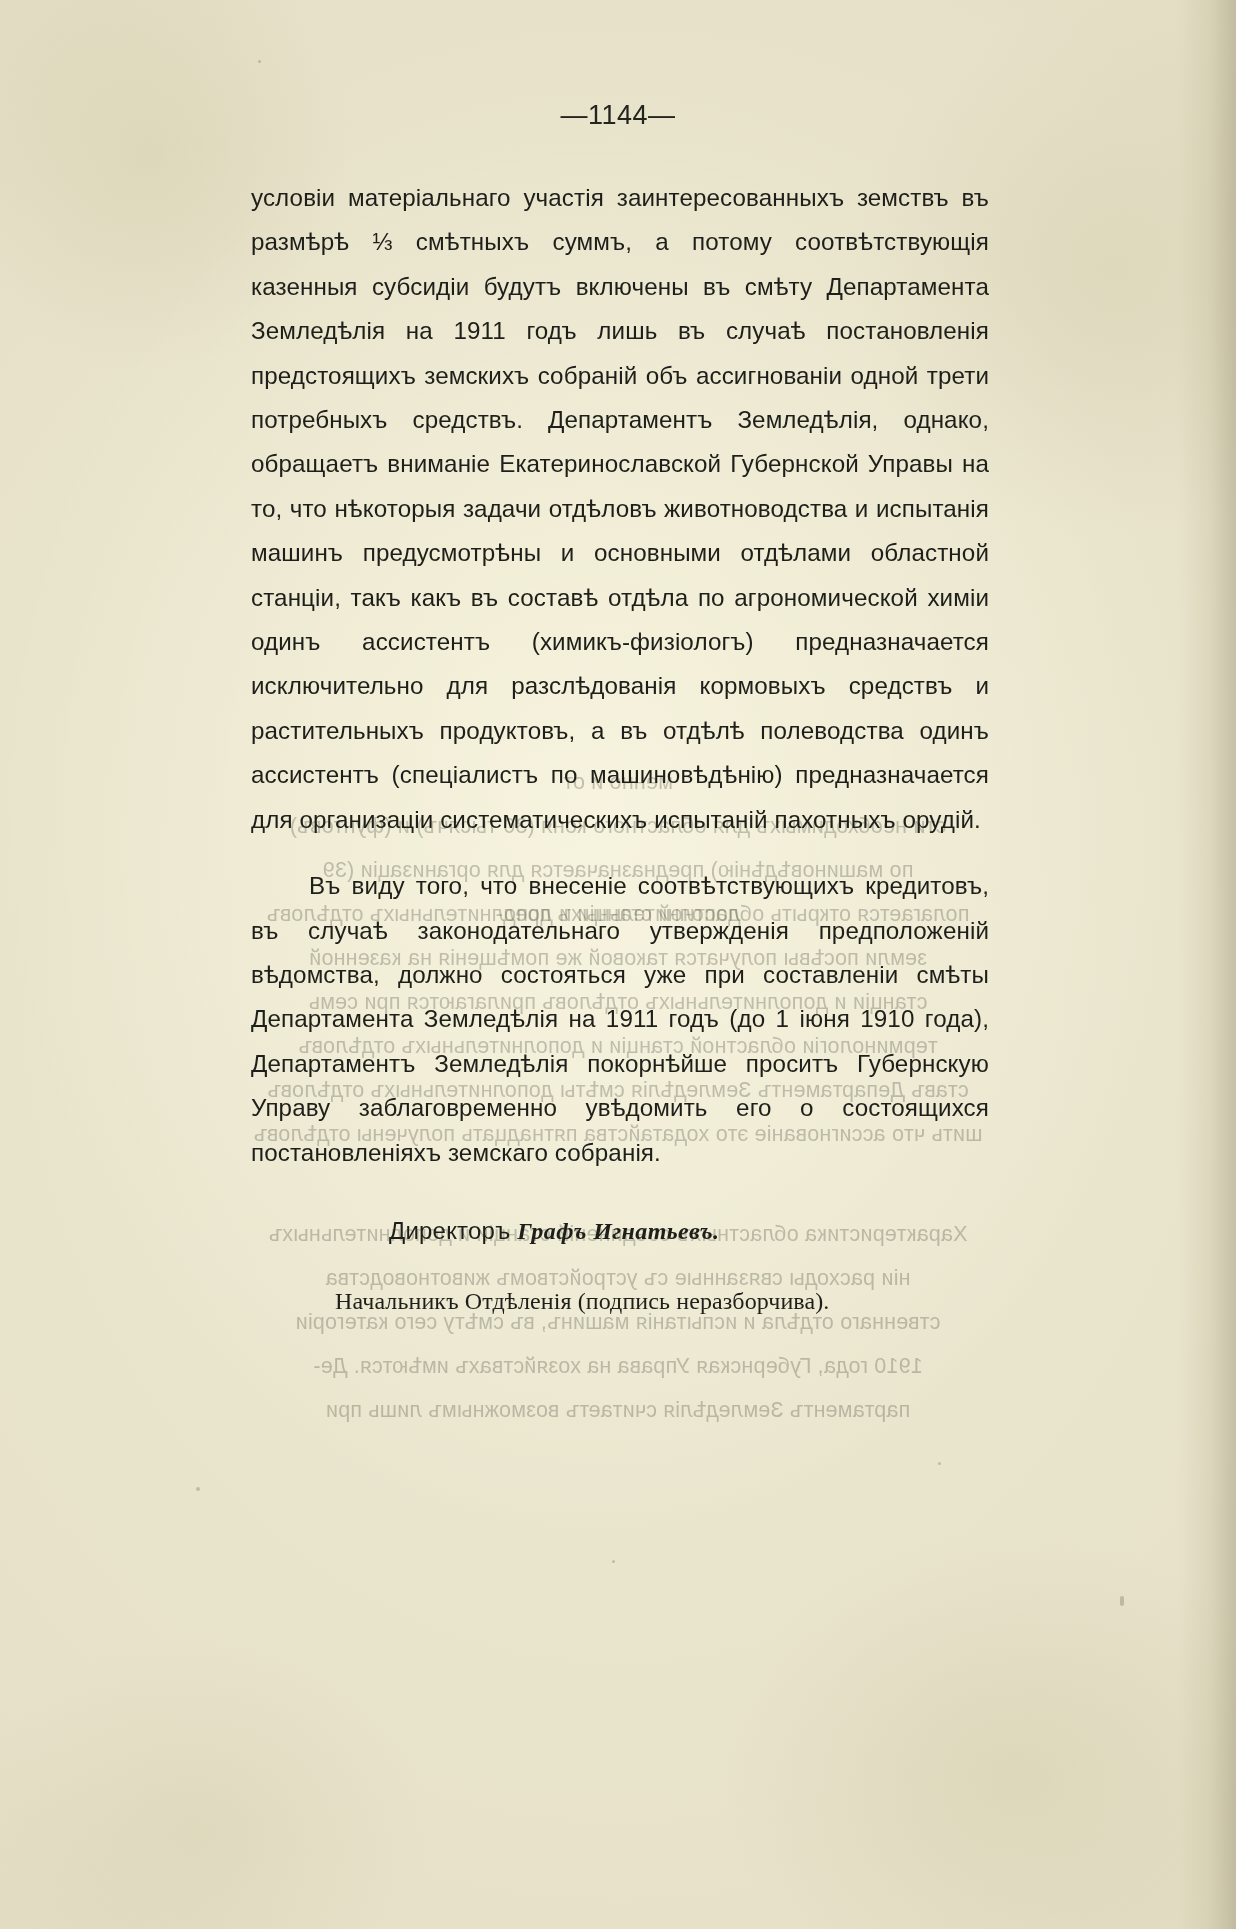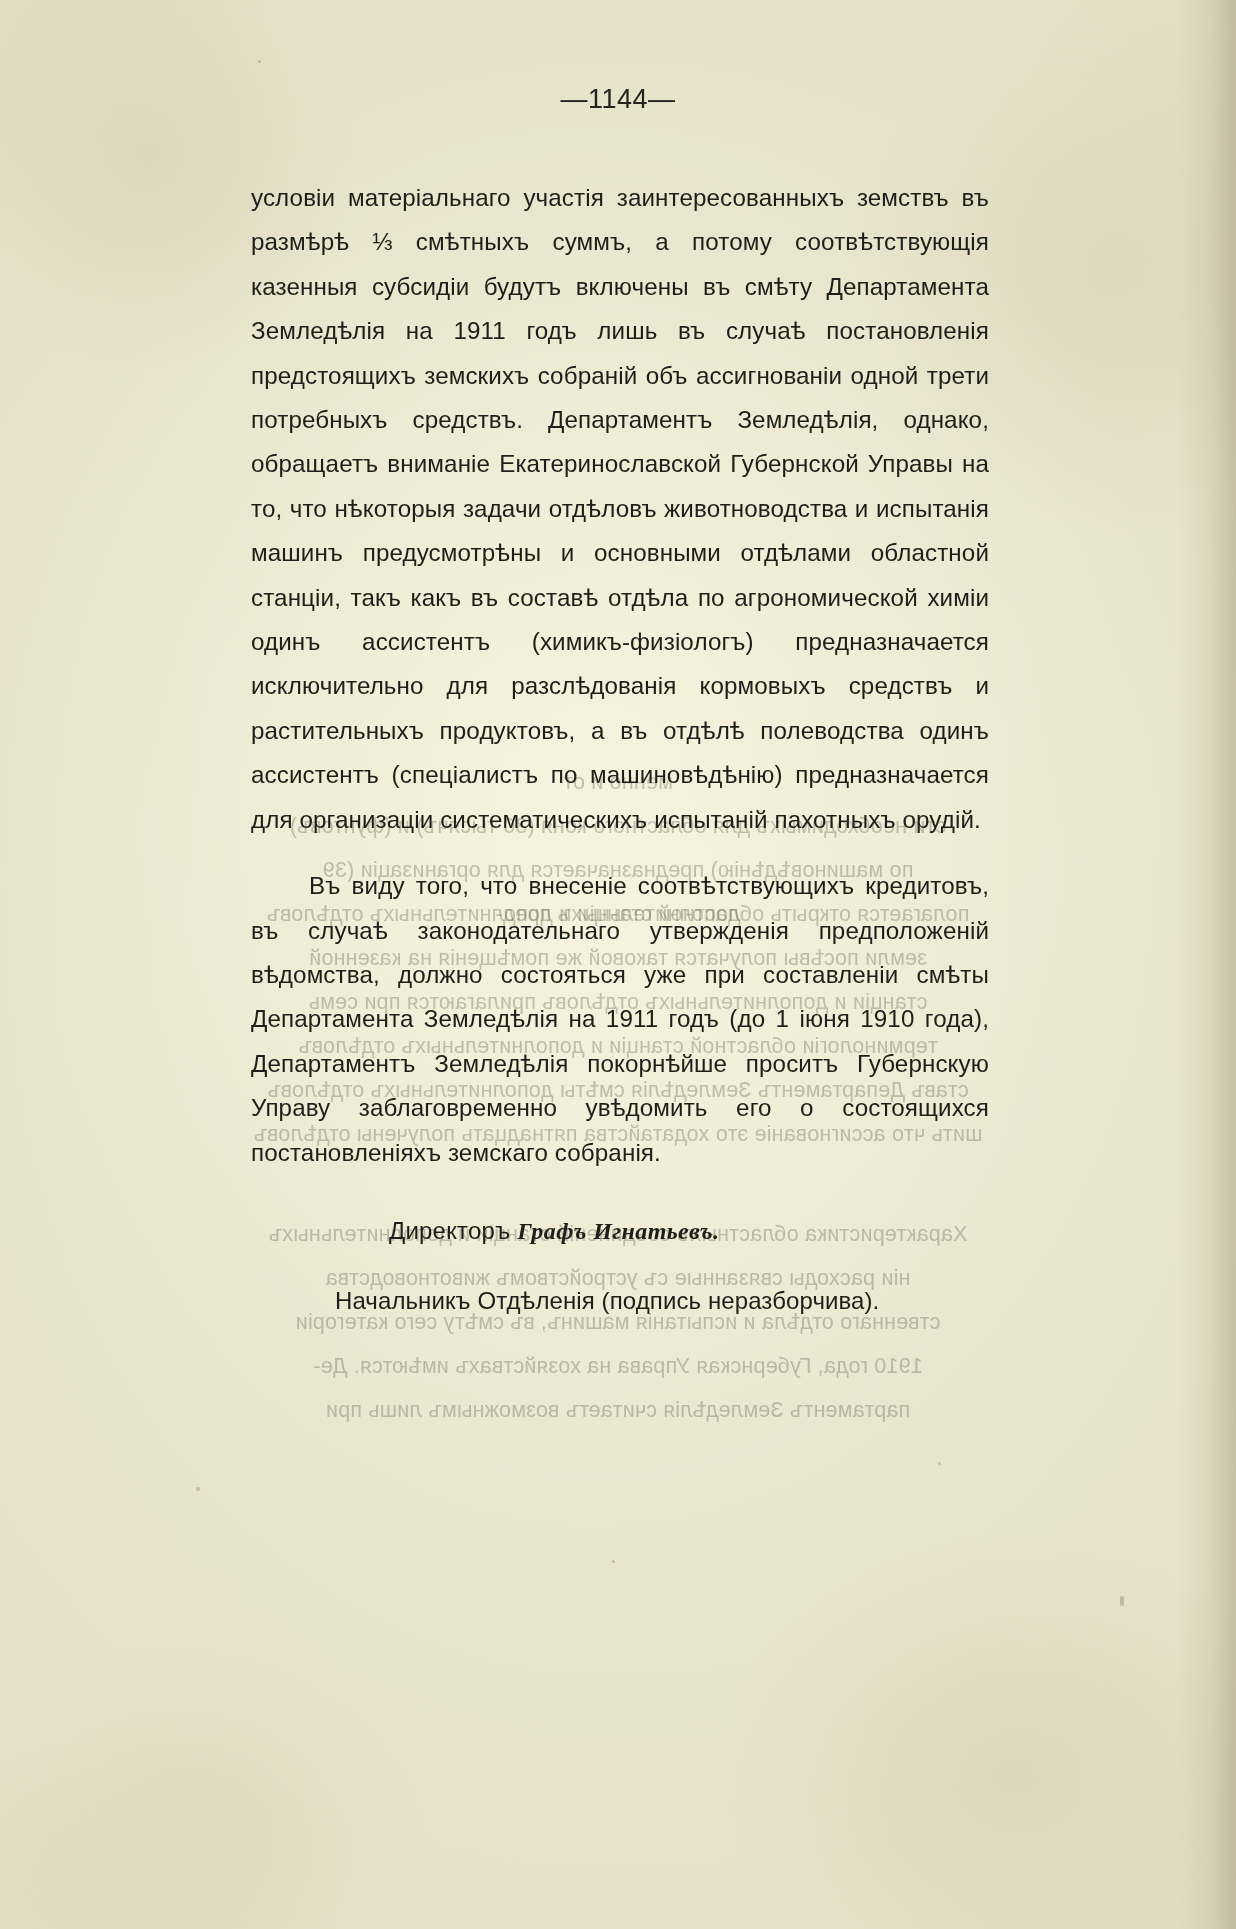--- a/index.html
+++ b/index.html
@@ -56,21 +56,21 @@
     line-height: 44px;
     letter-spacing: 0.2px;
     pointer-events: none;
     white-space: pre-wrap;
     padding: 0 238px;
     box-sizing: border-box;
   }
 
   .folio {
     position: absolute;
-    top: 84px;
+    top: 100px;
     left: 0;
     width: 1236px;
     text-align: center;
     font-size: 27px;
     letter-spacing: 0.5px;
     color: #23241e;
   }
 
   .body-text {
     position: absolute;
@@ -107,20 +107,21 @@
   .signature .role {
     letter-spacing: 0.2px;
   }
   .signature2 {
     margin-top: 26px;
     text-indent: 0;
     padding-left: 92px;
     font-size: 24px;
     line-height: 44px;
     letter-spacing: 0.1px;
+    font-family: Liberation Serif, serif;
   }
 
   
   .speck {
     position: absolute;
     background: rgba(120,112,82,0.35);
     border-radius: 50%;
     pointer-events: none;
   }
 </style>

